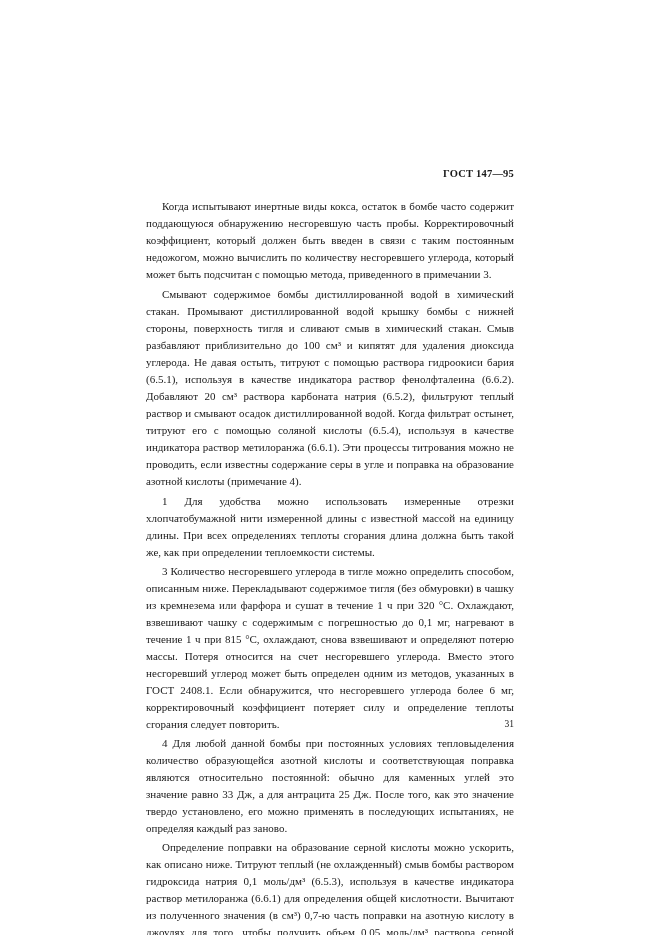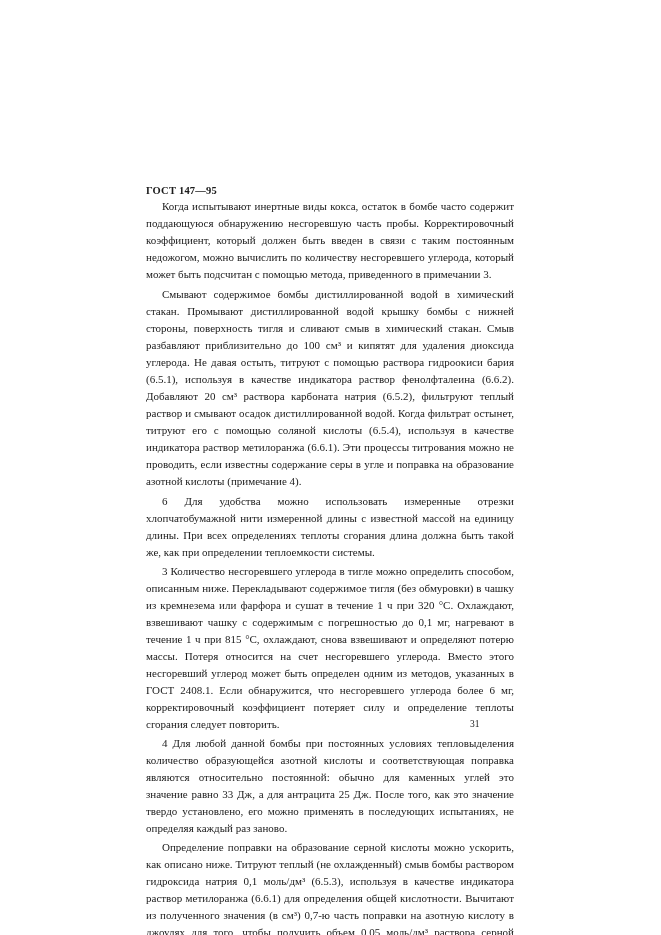--- a/index.html
+++ b/index.html
@@ -1,34 +1,34 @@
 <!DOCTYPE html>
 <html><head>
 <meta charset="utf-8">
 <style>
   html, body { margin: 0; padding: 0; background: #ffffff; }
   body { width: 661px; height: 935px; position: relative; overflow: hidden;
          font-family: "Liberation Serif", "DejaVu Serif", serif; color: #1a1a1a; }
-  .header { position: absolute; top: 185px; left: 146px; width: 368px; text-align: left;
+  .header { position: absolute; top: 168px; left: 146px; width: 368px; text-align: right;
             font-size: 10.5px; font-weight: bold; letter-spacing: 0.2px; }
   .body { position: absolute; top: 198px; left: 146px; width: 368px;
           font-size: 11px; line-height: 17px; text-align: justify; }
   .body p { margin: 0 0 3px 0; text-indent: 16px; }
   .body p.note-heading { letter-spacing: 2.8px; margin-bottom: 0; }
   .body p.note { margin-bottom: 2px; }
-  .page-num { position: absolute; top: 719px; left: 470px; width: 44px; text-align: left;
+  .page-num { position: absolute; top: 719px; left: 470px; width: 44px; text-align: right;
               font-size: 9.5px; }
 </style>
 </head>
 <body>
 
 <div class="header">ГОСТ 147—95</div>
 
 <div class="body">
   <p>Когда испытывают инертные виды кокса, остаток в бомбе часто содержит поддающуюся обнаружению несгоревшую часть пробы. Корректировочный коэффициент, который должен быть введен в связи с таким постоянным недожогом, можно вычислить по количеству несгоревшего углерода, который может быть подсчитан с помощью метода, приведенного в примечании 3.</p>
   <p>Смывают содержимое бомбы дистиллированной водой в химический стакан. Промывают дистиллированной водой крышку бомбы с нижней стороны, поверхность тигля и сливают смыв в химический стакан. Смыв разбавляют приблизительно до 100 см³ и кипятят для удаления диоксида углерода. Не давая остыть, титруют с помощью раствора гидроокиси бария (6.5.1), используя в качестве индикатора раствор фенолфталеина (6.6.2). Добавляют 20 см³ раствора карбоната натрия (6.5.2), фильтруют теплый раствор и смывают осадок дистиллированной водой. Когда фильтрат остынет, титруют его с помощью соляной кислоты (6.5.4), используя в качестве индикатора раствор метилоранжа (6.6.1). Эти процессы титрования можно не проводить, если известны содержание серы в угле и поправка на образование азотной кислоты (примечание 4).</p>
-  <p class="note">6 Для удобства можно использовать измеренные отрезки хлопчатобумажной нити измеренной длины с известной массой на единицу длины. При всех определениях теплоты сгорания длина должна быть такой же, как при определении теплоемкости системы.</p>
+  <p class="note">1 Для удобства можно использовать измеренные отрезки хлопчатобумажной нити измеренной длины с известной массой на единицу длины. При всех определениях теплоты сгорания длина должна быть такой же, как при определении теплоемкости системы.</p>
   <p class="note">3 Количество несгоревшего углерода в тигле можно определить способом, описанным ниже. Перекладывают содержимое тигля (без обмуровки) в чашку из кремнезема или фарфора и сушат в течение 1 ч при 320 °С. Охлаждают, взвешивают чашку с содержимым с погрешностью до 0,1 мг, нагревают в течение 1 ч при 815 °С, охлаждают, снова взвешивают и определяют потерю массы. Потеря относится на счет несгоревшего углерода. Вместо этого несгоревший углерод может быть определен одним из методов, указанных в ГОСТ 2408.1. Если обнаружится, что несгоревшего углерода более 6 мг, корректировочный коэффициент потеряет силу и определение теплоты сгорания следует повторить.</p>
   <p class="note">4 Для любой данной бомбы при постоянных условиях тепловыделения количество образующейся азотной кислоты и соответствующая поправка являются относительно постоянной: обычно для каменных углей это значение равно 33 Дж, а для антрацита 25 Дж. После того, как это значение твердо установлено, его можно применять в последующих испытаниях, не определяя каждый раз заново.</p>
   <p>Определение поправки на образование серной кислоты можно ускорить, как описано ниже. Титруют теплый (не охлажденный) смыв бомбы раствором гидроксида натрия 0,1 моль/дм³ (6.5.3), используя в качестве индикатора раствор метилоранжа (6.6.1) для определения общей кислотности. Вычитают из полученного значения (в см³) 0,7-ю часть поправки на азотную кислоту в джоулях для того, чтобы получить объем 0,05 моль/дм³ раствора серной кислоты. Если известно содержание серы и соответствующая поправка на образование азотной кислоты, титрование кислот в смыве бомбы необязательно. Поправка на теплоту образования серной кислоты равна 9,5 Дж на 1 мг серы в массе угля, взятого для определения теплоты сгорания.</p>
 </div>
 
 <div class="page-num">31</div>
 
 </body></html>

